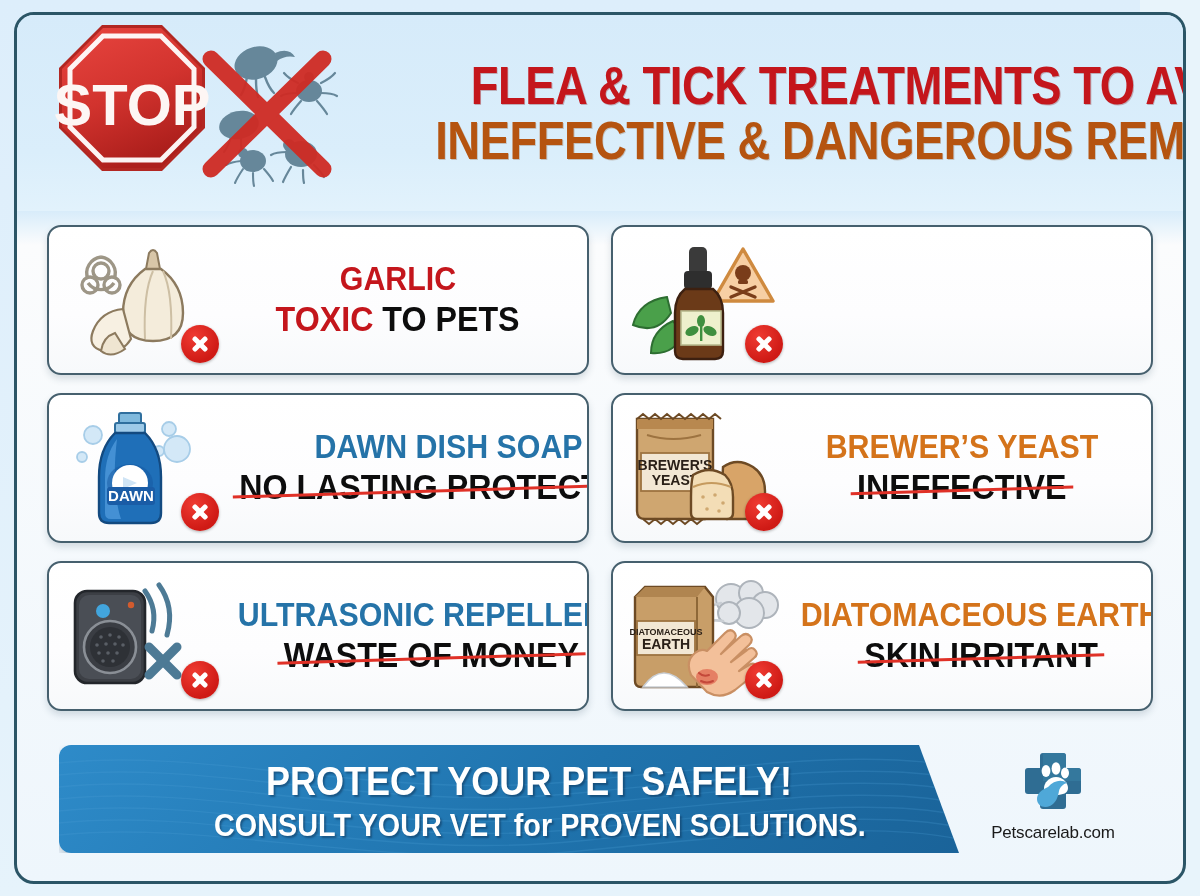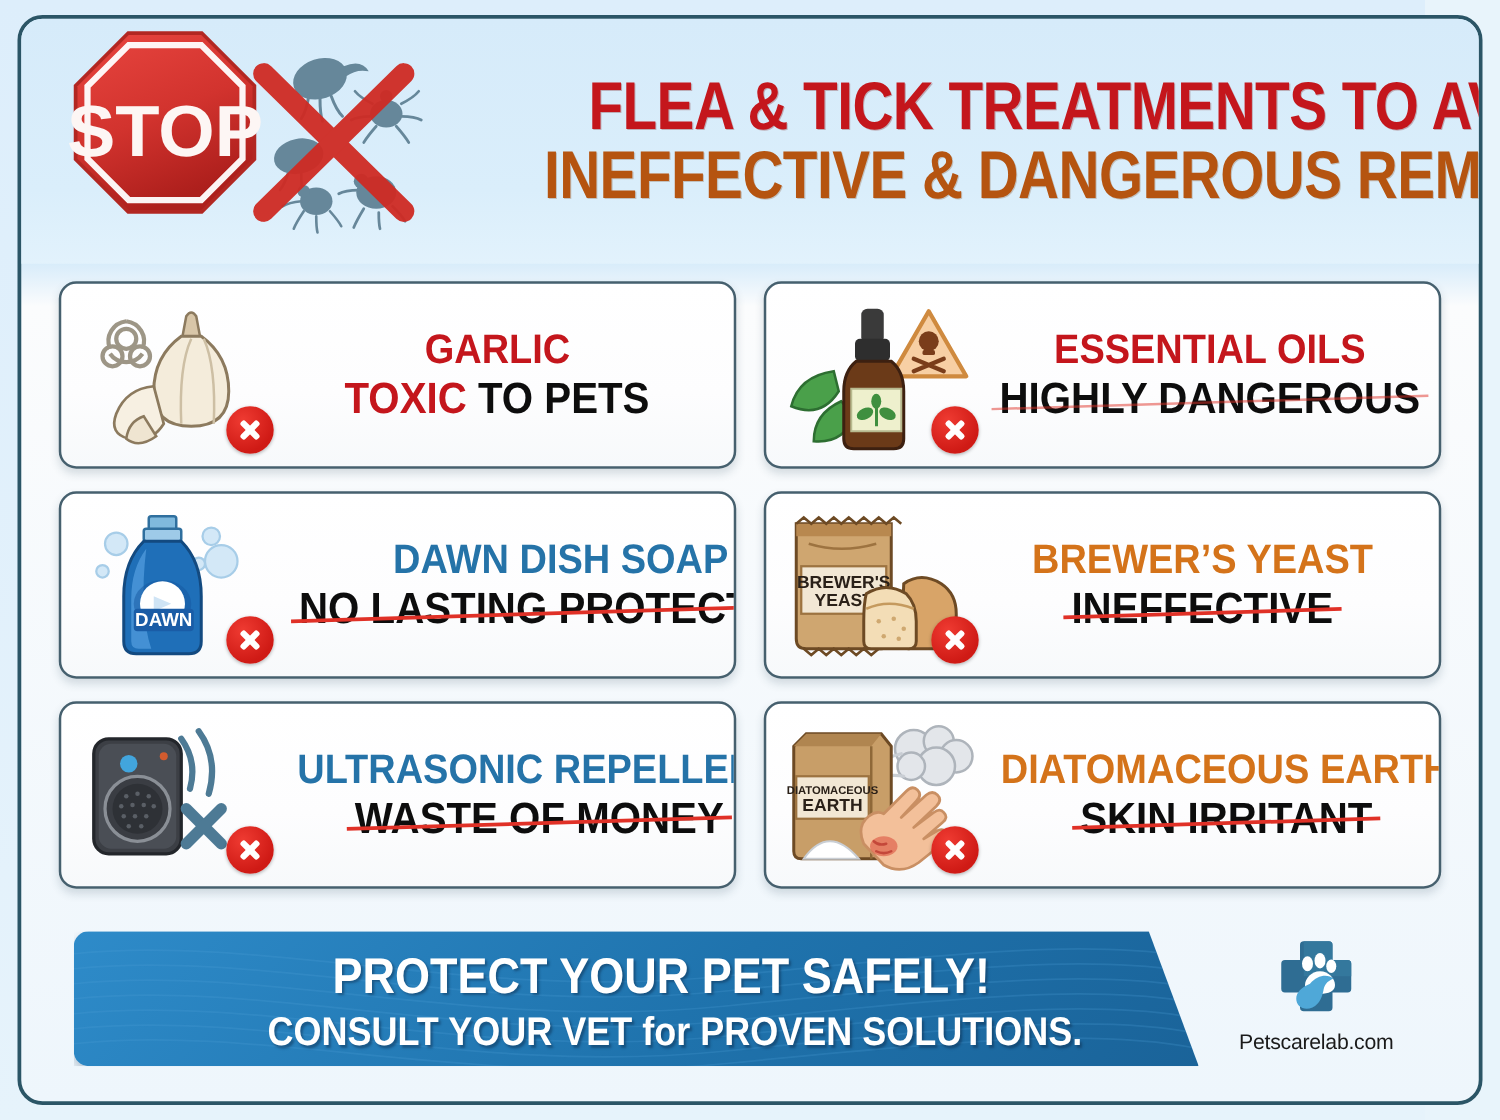--- a/index.html
+++ b/index.html
@@ -371,24 +371,20 @@
         <g fill="#3f8f3f">
           <ellipse cx="74" cy="84" rx="4" ry="6"></ellipse>
           <ellipse cx="65" cy="94" rx="7" ry="4.4" transform="rotate(-25 65 94)"></ellipse>
           <ellipse cx="83" cy="94" rx="7" ry="4.4" transform="rotate(25 83 94)"></ellipse>
           <rect x="73" y="88" width="2.4" height="16"></rect>
         </g>
       </g>
     </svg>
       <span class="badge-x"></span>
     </div>
-    <div class="card-text">
-      <div class="card-title"><span class="tok-red">ESSENTIAL OILS</span></div>
-      <div class="card-sub strike-soft"><span class="tok-black">HIGHLY DANGEROUS</span><span class="strike"></span></div>
-    </div>
         </div>
         <div class="card">
     <div class="card-icon">
       <svg viewBox="0 0 158 126" width="158" height="126">
       <g fill="#d3e8f7" stroke="#a7cde8" stroke-width="1.8">
         <circle cx="30" cy="30" r="9"></circle>
                 <circle cx="19" cy="52" r="5"></circle>
         <circle cx="106" cy="24" r="7"></circle>
                 <circle cx="114" cy="44" r="13"></circle>
         <circle cx="96" cy="46" r="5"></circle>

